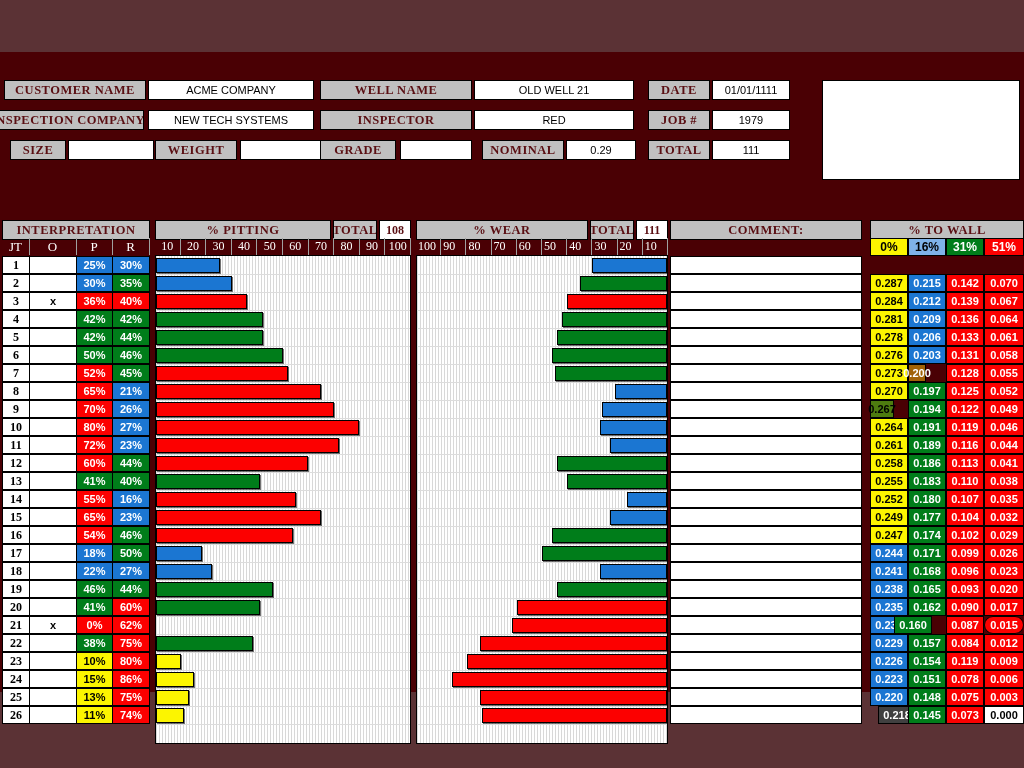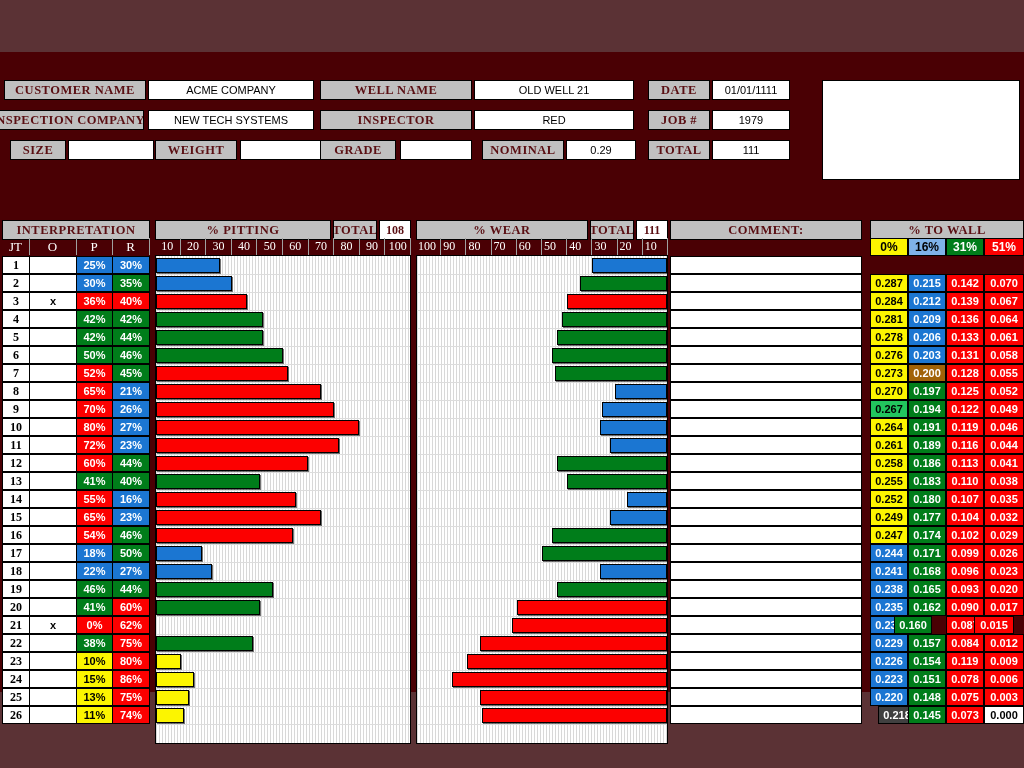--- a/index.html
+++ b/index.html
@@ -519,32 +519,32 @@
         <div class="wcell" style="left: 114px; width: 40px; background: rgb(252, 0, 0); color: rgb(255, 255, 255);">0.061</div>
       </div>
       <div class="wrow" style="top: 126px;">
         <div class="wcell" style="left: 0px; width: 38px; background: rgb(252, 245, 0); color: rgb(0, 0, 0);">0.276</div>
         <div class="wcell" style="left: 38px; width: 38px; background: rgb(27, 118, 210); color: rgb(255, 255, 255);">0.203</div>
         <div class="wcell" style="left: 76px; width: 38px; background: rgb(252, 0, 0); color: rgb(255, 255, 255);">0.131</div>
         <div class="wcell" style="left: 114px; width: 40px; background: rgb(252, 0, 0); color: rgb(255, 255, 255);">0.058</div>
       </div>
       <div class="wrow" style="top: 144px;">
         <div class="wcell" style="left: 0px; width: 38px; background: rgb(252, 245, 0); color: rgb(0, 0, 0);">0.273</div>
-        <div class="wcell" style="left: 38px; width: 38px; background: #a16207; color: rgb(255, 255, 255);">0.200</div>
+        <div class="wcell" style="left: 38px; width: 18px; background: #a16207; color: rgb(255, 255, 255);">0.200</div>
         <div class="wcell" style="left: 76px; width: 38px; background: rgb(252, 0, 0); color: rgb(255, 255, 255);">0.128</div>
         <div class="wcell" style="left: 114px; width: 40px; background: rgb(252, 0, 0); color: rgb(255, 255, 255);">0.055</div>
       </div>
       <div class="wrow" style="top: 162px;">
         <div class="wcell" style="left: 0px; width: 38px; background: rgb(252, 245, 0); color: rgb(0, 0, 0);">0.270</div>
         <div class="wcell" style="left: 38px; width: 38px; background: rgb(0, 125, 26); color: rgb(255, 255, 255);">0.197</div>
         <div class="wcell" style="left: 76px; width: 38px; background: rgb(252, 0, 0); color: rgb(255, 255, 255);">0.125</div>
         <div class="wcell" style="left: 114px; width: 40px; background: rgb(252, 0, 0); color: rgb(255, 255, 255);">0.052</div>
       </div>
       <div class="wrow" style="top: 180px;">
-        <div class="wcell" style="left: 0px; width: 38px; background: #22c55e; color: rgb(0, 0, 0);">0.267</div>
+        <div class="wcell" style="left: 0px; width: 24px; background: #4d7c0f; color: rgb(0, 0, 0);">0.267</div>
         <div class="wcell" style="left: 38px; width: 38px; background: rgb(0, 125, 26); color: rgb(255, 255, 255);">0.194</div>
         <div class="wcell" style="left: 76px; width: 38px; background: rgb(252, 0, 0); color: rgb(255, 255, 255);">0.122</div>
         <div class="wcell" style="left: 114px; width: 40px; background: rgb(252, 0, 0); color: rgb(255, 255, 255);">0.049</div>
       </div>
       <div class="wrow" style="top: 198px;">
         <div class="wcell" style="left: 0px; width: 38px; background: rgb(252, 245, 0); color: rgb(0, 0, 0);">0.264</div>
         <div class="wcell" style="left: 38px; width: 38px; background: rgb(0, 125, 26); color: rgb(255, 255, 255);">0.191</div>
         <div class="wcell" style="left: 76px; width: 38px; background: rgb(252, 0, 0); color: rgb(255, 255, 255);">0.119</div>
         <div class="wcell" style="left: 114px; width: 40px; background: rgb(252, 0, 0); color: rgb(255, 255, 255);">0.046</div>
       </div>
@@ -605,21 +605,21 @@
       <div class="wrow" style="top: 378px;">
         <div class="wcell" style="left: 0px; width: 38px; background: rgb(27, 118, 210); color: rgb(255, 255, 255);">0.235</div>
         <div class="wcell" style="left: 38px; width: 38px; background: rgb(0, 125, 26); color: rgb(255, 255, 255);">0.162</div>
         <div class="wcell" style="left: 76px; width: 38px; background: rgb(252, 0, 0); color: rgb(255, 255, 255);">0.090</div>
         <div class="wcell" style="left: 114px; width: 40px; background: rgb(252, 0, 0); color: rgb(255, 255, 255);">0.017</div>
       </div>
       <div class="wrow" style="top: 396px;">
         <div class="wcell" style="left: 0px; width: 38px; background: rgb(27, 118, 210); color: rgb(255, 255, 255);">0.232</div>
         <div class="wcell" style="left: 24px; width: 38px; background: rgb(0, 125, 26); color: rgb(255, 255, 255);">0.160</div>
         <div class="wcell" style="left: 76px; width: 38px; background: rgb(252, 0, 0); color: rgb(255, 255, 255);">0.087</div>
-        <div class="wcell" style="left: 104px; width: 40px; background: rgb(252, 0, 0); color: rgb(255, 255, 255);">0.015</div>
+        <div class="wcell" style="left: 114px; width: 40px; background: rgb(252, 0, 0); color: rgb(255, 255, 255); border-radius: 9px;">0.015</div>
       </div>
       <div class="wrow" style="top: 414px;">
         <div class="wcell" style="left: 0px; width: 38px; background: rgb(27, 118, 210); color: rgb(255, 255, 255);">0.229</div>
         <div class="wcell" style="left: 38px; width: 38px; background: rgb(0, 125, 26); color: rgb(255, 255, 255);">0.157</div>
         <div class="wcell" style="left: 76px; width: 38px; background: rgb(252, 0, 0); color: rgb(255, 255, 255);">0.084</div>
         <div class="wcell" style="left: 114px; width: 40px; background: rgb(252, 0, 0); color: rgb(255, 255, 255);">0.012</div>
       </div>
       <div class="wrow" style="top: 432px;">
         <div class="wcell" style="left: 0px; width: 38px; background: rgb(27, 118, 210); color: rgb(255, 255, 255);">0.226</div>
         <div class="wcell" style="left: 38px; width: 38px; background: rgb(0, 125, 26); color: rgb(255, 255, 255);">0.154</div>

